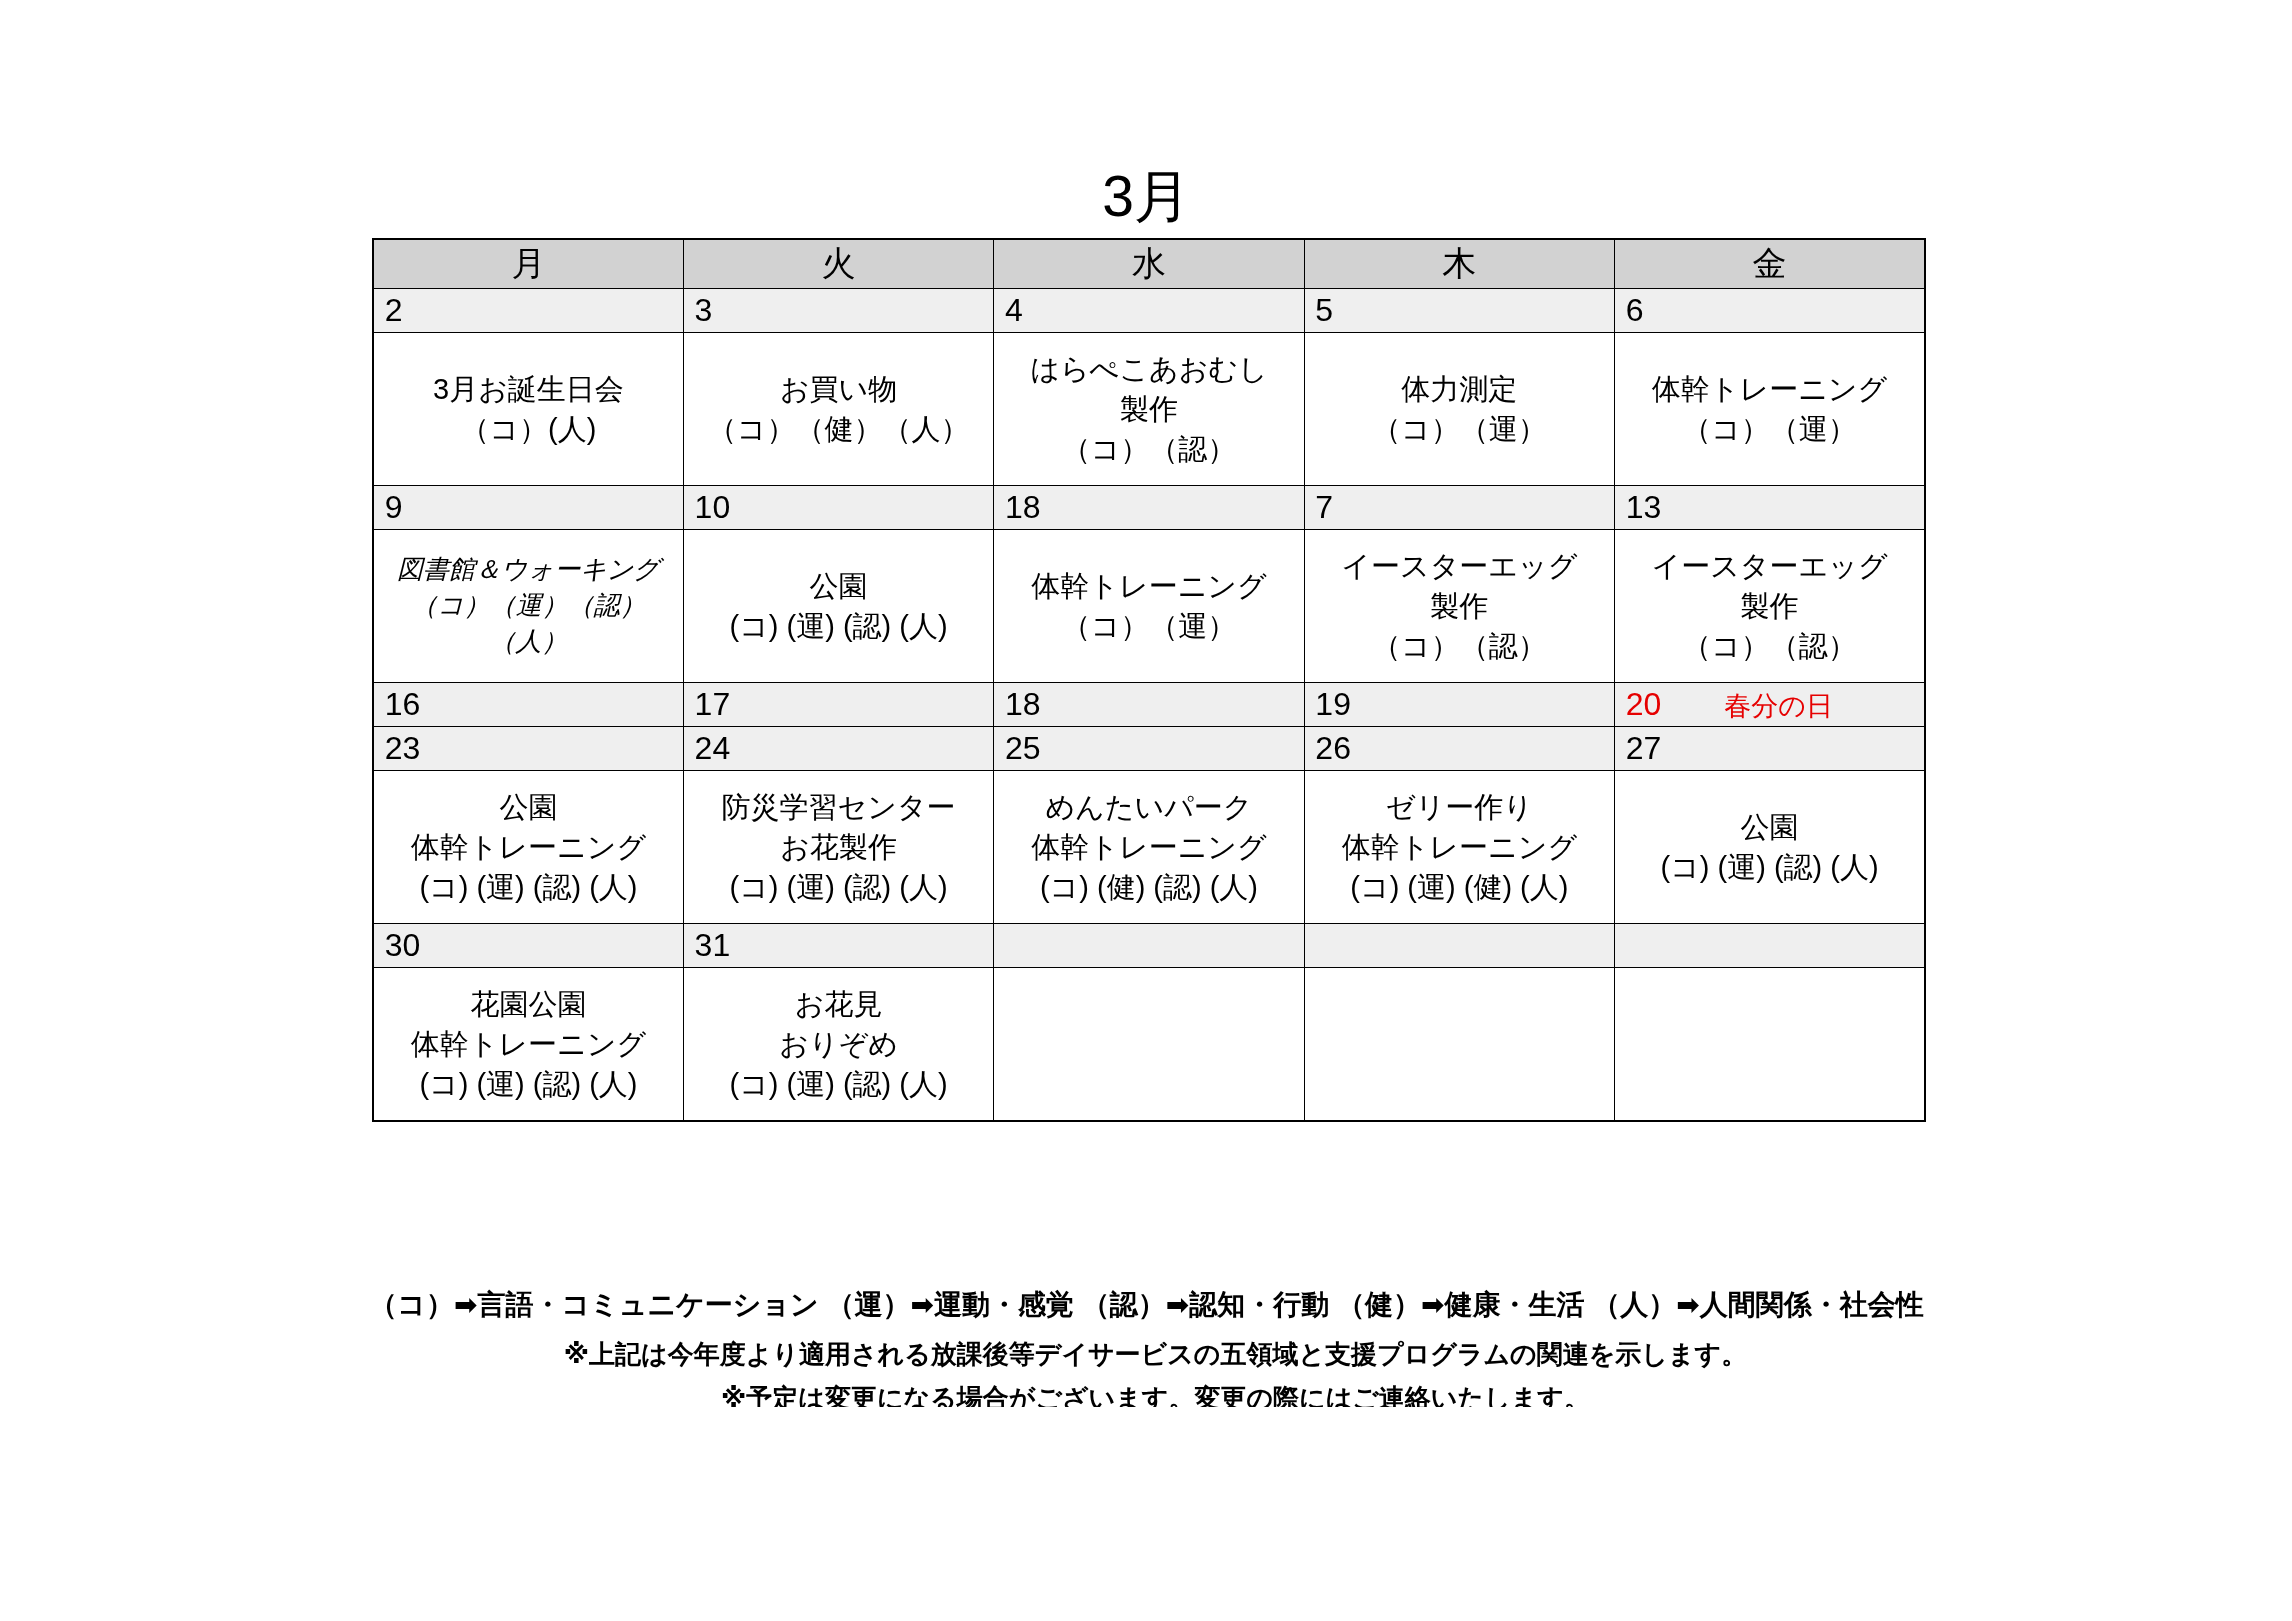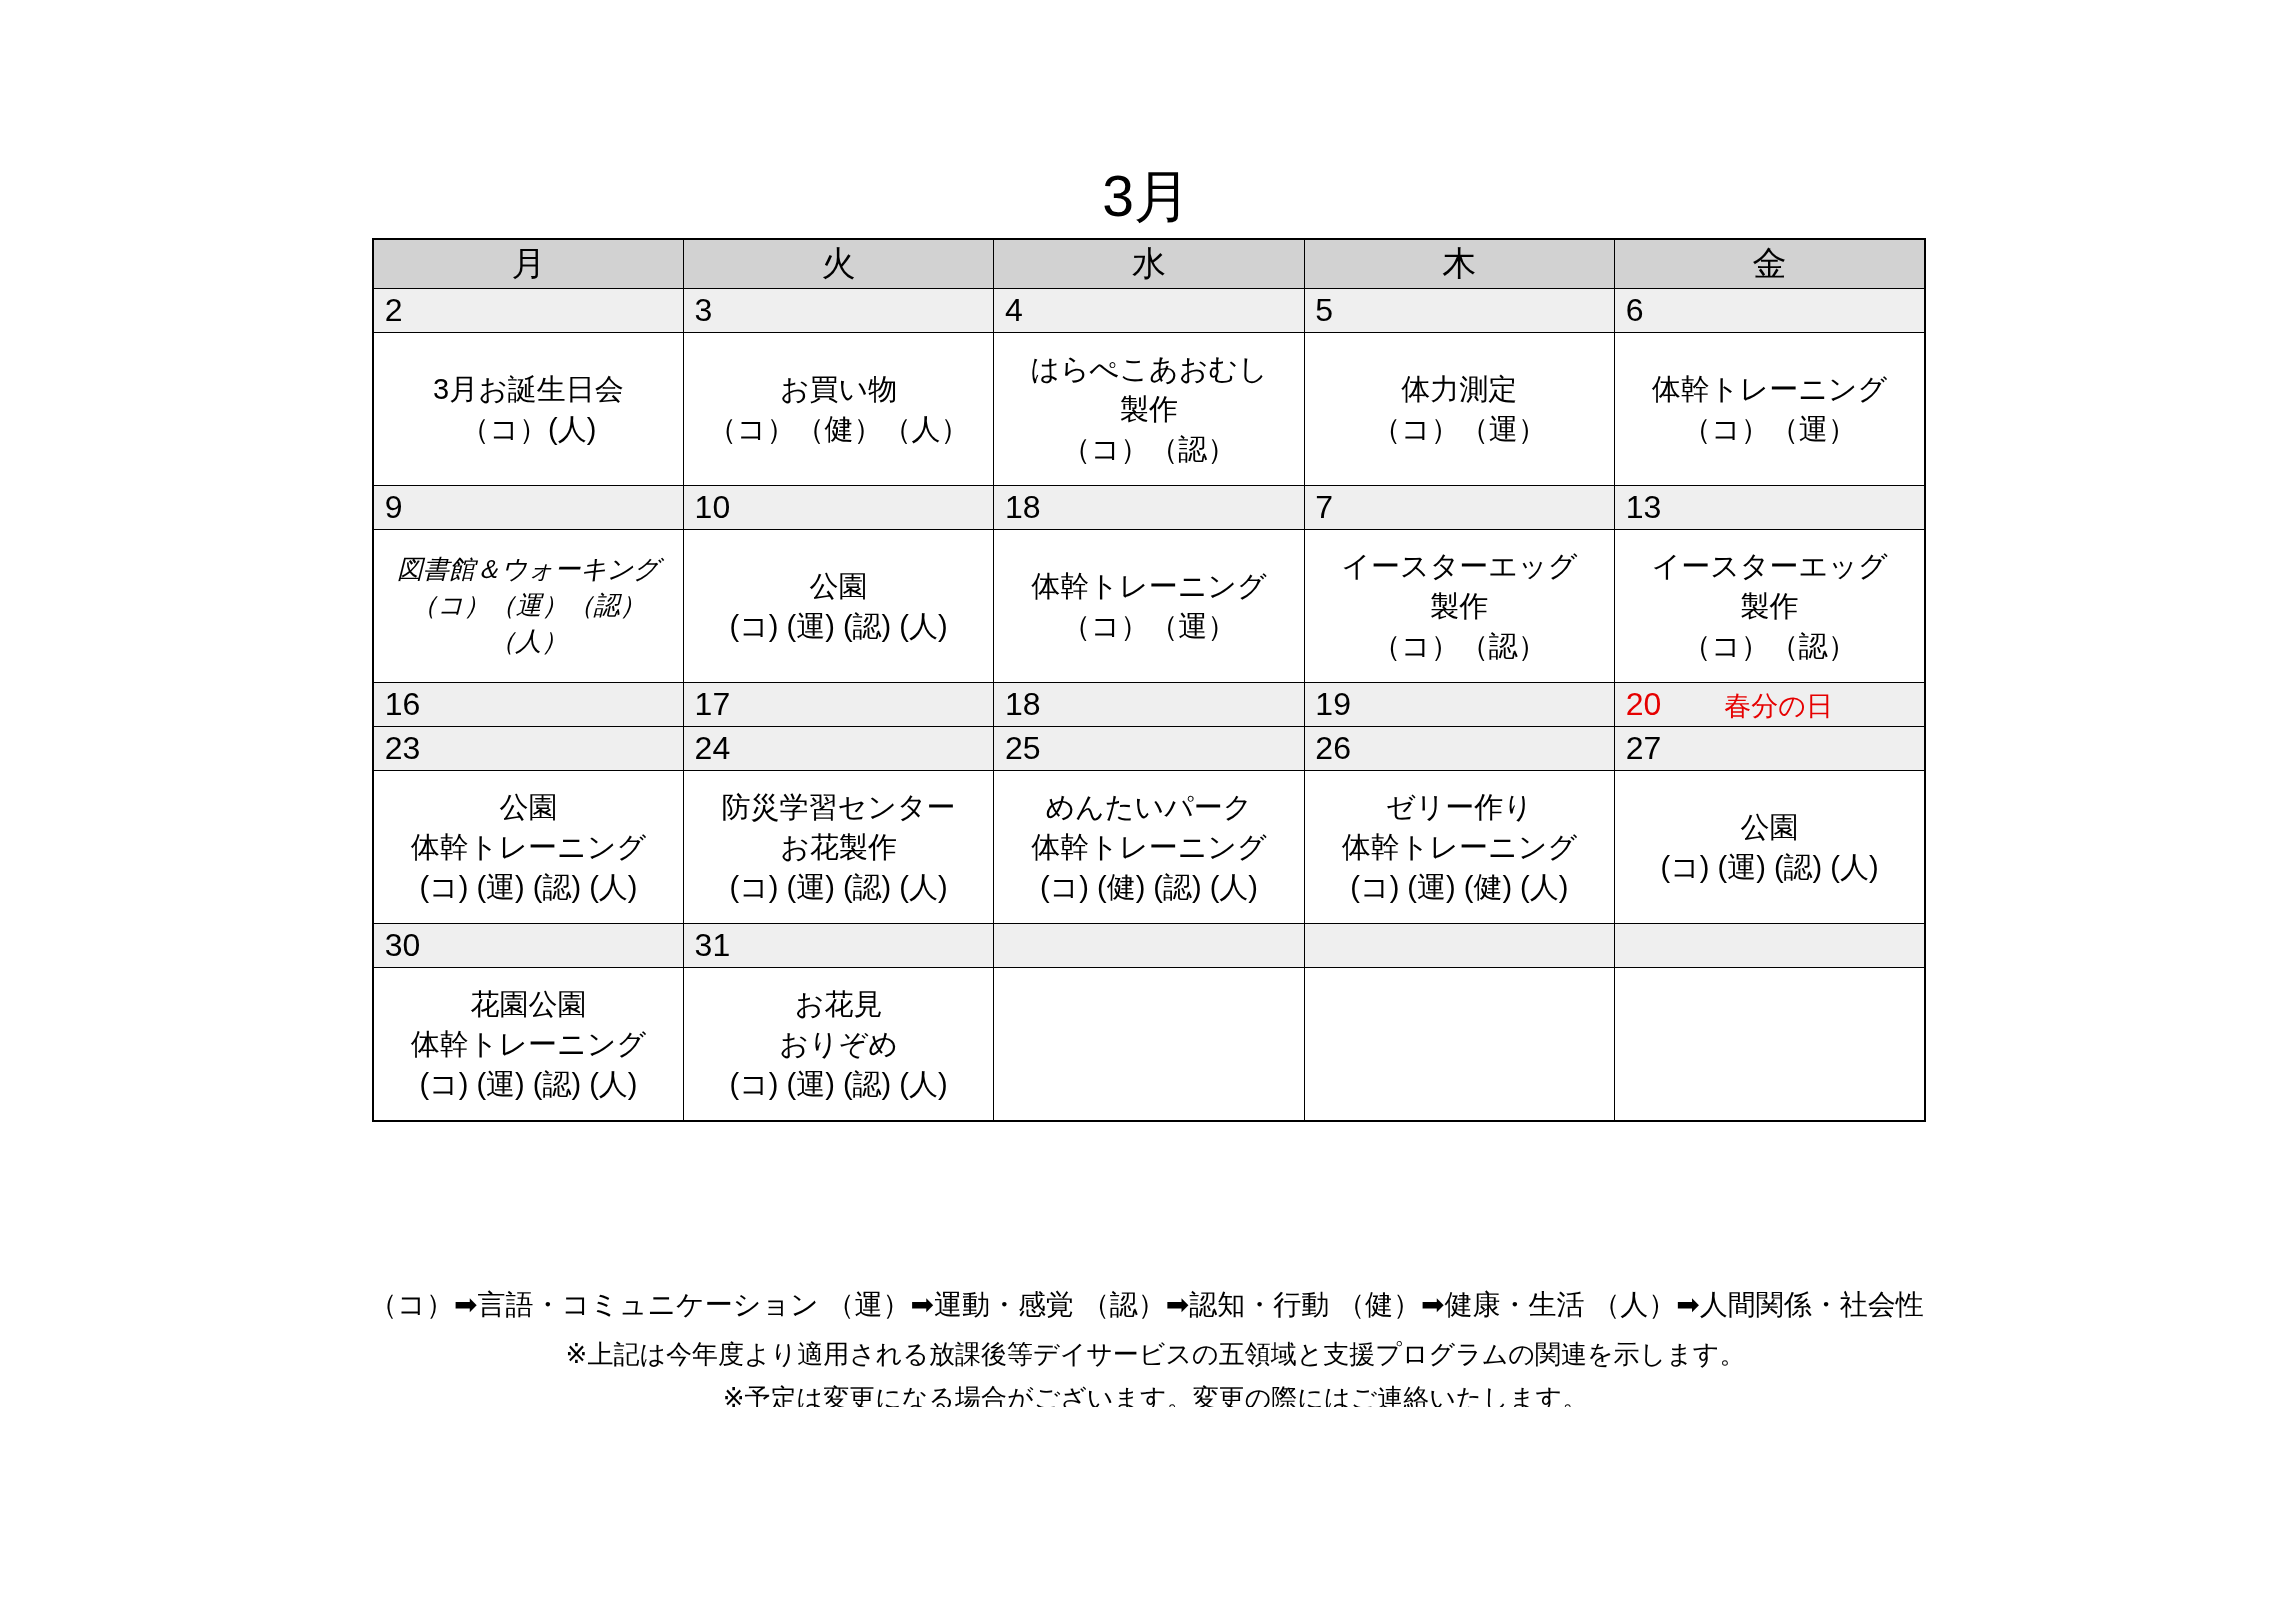--- a/index.html
+++ b/index.html
@@ -74,20 +74,21 @@
   .holiday-label {
     font-size: 27px;
     margin-left: 63px;
   }
   .footer {
     position: absolute;
     top: 1286px;
     left: 0;
     width: 100%;
     text-align: center;
+    font-weight: bold;
   }
   .legend {
     font-size: 28px;
     margin-bottom: 12.5px;
     white-space: nowrap;
   }
   .note {
     font-size: 26px;
     margin-bottom: 9.9px;
     white-space: nowrap;

